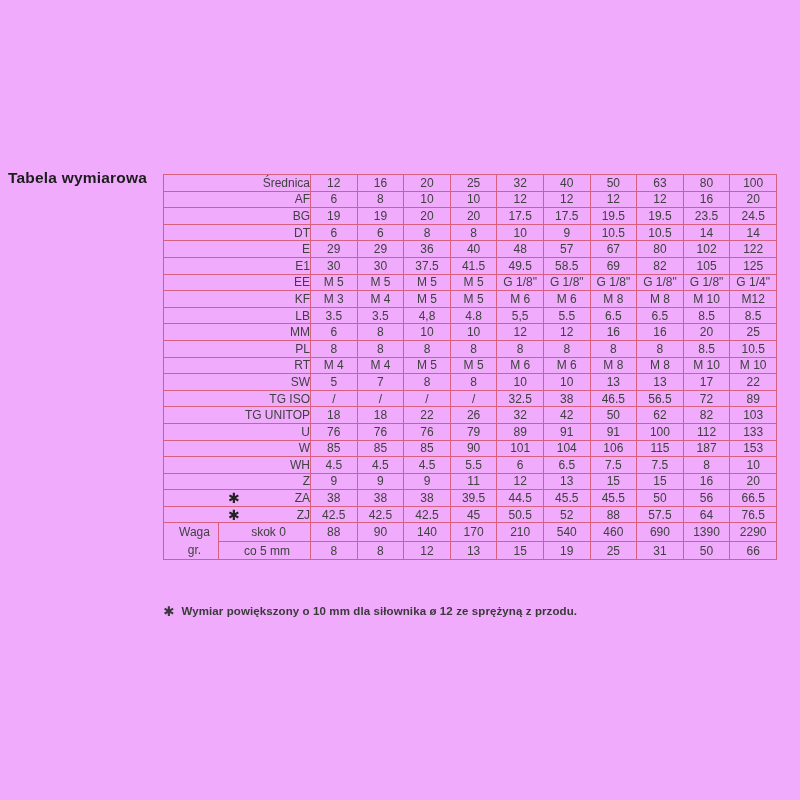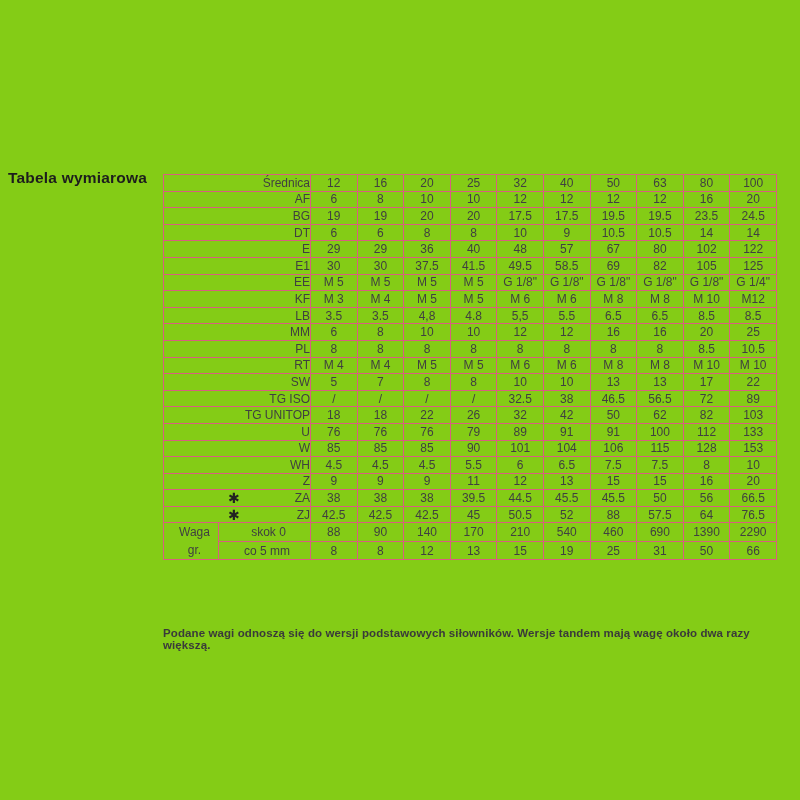--- a/index.html
+++ b/index.html
@@ -6,21 +6,21 @@
     --border-color: #d95f80;
     --cell-text: #404040;
     --title-text: #1d1d1d;
   }
   * { margin: 0; padding: 0; box-sizing: border-box; }
   html, body { background: #ffffff; }
   body {
     font-family: "Liberation Sans", "DejaVu Sans", sans-serif;
     width: 800px; height: 800px; position: relative;
   }
-  .page { position: relative; width: 800px; height: 800px; background: #84cc16; overflow: hidden; }
+  .page { position: relative; width: 800px; height: 800px; background: #f0abfc; overflow: hidden; }
 
   .page-title {
     position: absolute; left: 8px; top: 169px;
     font-size: 15.5px; font-weight: bold; color: var(--title-text);
     letter-spacing: 0.2px;
   }
 
   .table-wrap { position: absolute; left: 163px; top: 174px; }
 
   table.dim {
@@ -302,21 +302,21 @@
           <tr>
             <td class="label" colspan="2">W</td>
             <td>85</td>
             <td>85</td>
             <td>85</td>
             <td>90</td>
             <td>101</td>
             <td>104</td>
             <td>106</td>
             <td>115</td>
-            <td>128</td>
+            <td>187</td>
             <td>153</td>
           </tr>
           <tr>
             <td class="label" colspan="2">WH</td>
             <td>4.5</td>
             <td>4.5</td>
             <td>4.5</td>
             <td>5.5</td>
             <td>6</td>
             <td>6.5</td>
@@ -393,16 +393,18 @@
             <td>19</td>
             <td>25</td>
             <td>31</td>
             <td>50</td>
             <td>66</td>
           </tr>
         </tbody>
     </table>
   </div>
 
-
-  <div class="footnote footnote-weights">Podane wagi odnoszą się do wersji podstawowych siłowników. Wersje tandem mają wagę około dwa razy większą.</div>
+  <div class="footnote footnote-asterisk">
+    <span class="fn-symbol">✱</span><span>Wymiar powiększony o 10 mm dla siłownika ø 12 ze sprężyną z przodu.</span>
+  </div>
+
 
 </div>
 
 </body></html>

